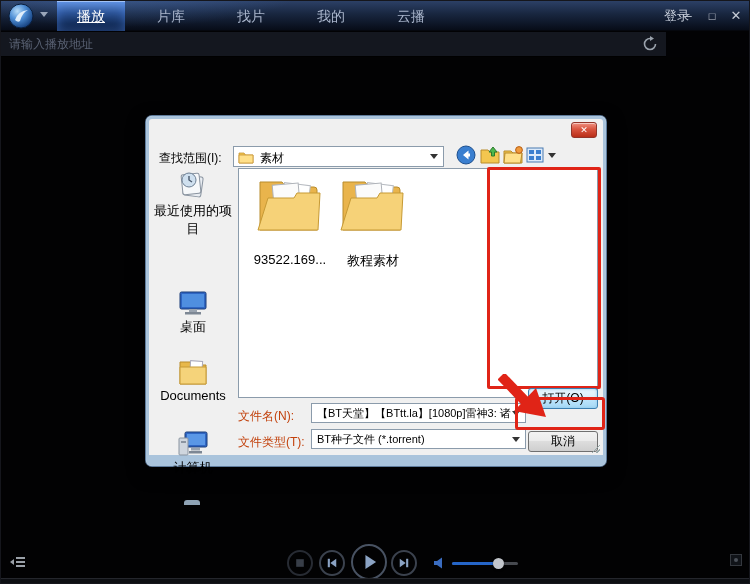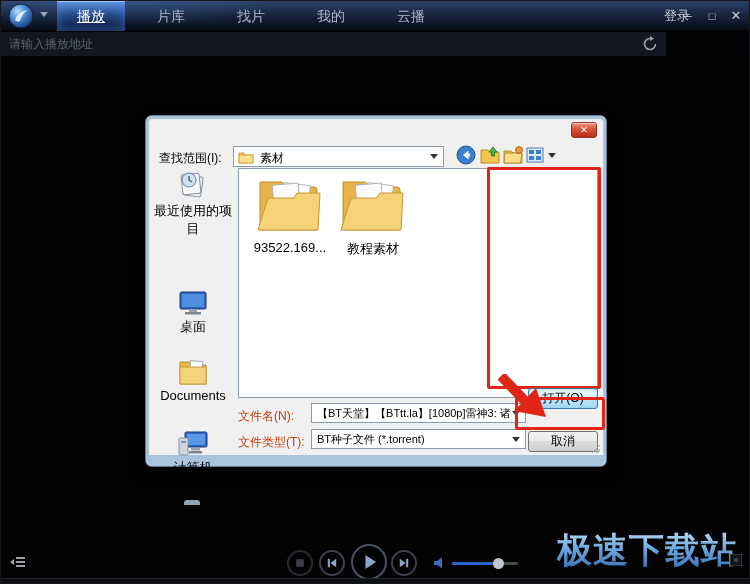--- a/index.html
+++ b/index.html
@@ -51,21 +51,21 @@
   
   .dlg-sidebar{position:absolute;left:4px;top:52px;width:86px;height:282px;}
   .side-item{position:absolute;left:0;width:86px;text-align:center;font-size:13px;color:#000;cursor:pointer;}
   .side-item .ic{display:block;margin:0 auto 2px;}
   .si0{top:2px;} .si1{top:122px;} .si2{top:190px;} .si3{top:262px;}
   .side-sliver{position:absolute;left:34px;top:332px;width:16px;height:5px;background:#8fa3b5;border-radius:3px 3px 0 0;}
 
   
   .filelist{position:absolute;left:92px;top:52px;width:360px;height:230px;background:#fff;border:1px solid #8b9bab;}
   .folder-item{position:absolute;width:80px;text-align:center;cursor:pointer;}
-  .folder-item .nm{font-size:13px;color:#000;margin-top:0;white-space:nowrap;}
+  .folder-item .nm{font-size:13px;color:#000;margin-top:12px;white-space:nowrap;}
   .f0{left:11px;top:5px;} .f1{left:94px;top:5px;}
   .tile{position:absolute;left:167px;top:3px;width:84px;height:205px;background:#cfe4f7;border:1px dashed #6f96bd;text-align:center;cursor:pointer;}
   .tile .nm{font-size:13px;line-height:17px;color:#101c38;word-break:break-all;padding:0 1px;}
 
   
   .rowlabel{position:absolute;left:92px;font-size:12px;color:#c2410c;}
   .rl1{top:292px;} .rl2{top:318px;}
   .fcombo{position:absolute;left:165px;width:215px;height:20px;background:#fff;border:1px solid #8b9bab;font-size:11px;color:#000;line-height:18px;padding-left:5px;white-space:nowrap;overflow:hidden;cursor:pointer;}
   .fc1{top:287px;} .fc2{top:313px;}
   .btn{position:absolute;left:382px;width:70px;height:21px;font-size:12px;color:#000;text-align:center;line-height:19px;cursor:pointer;border-radius:3px;}
@@ -296,16 +296,15 @@
   <div class="vol-track">
     <div class="vol-fill"></div>
     <div class="vol-handle"></div>
   </div>
 
   <svg class="playlist-toggle" viewBox="0 0 16 14">
     <path d="M6 3 h9 M6 7 h9 M6 11 h9" stroke="#9aa0a8" stroke-width="2"></path>
     <path d="M4 4 L0 7 L4 10 Z" fill="#9aa0a8"></path>
   </svg>
 
-  <div class="watermark">极速下载站</div>
   <div class="corner-ico"></div>
   <div class="bottom-strip"></div>
 </div>
 
 </body></html>

